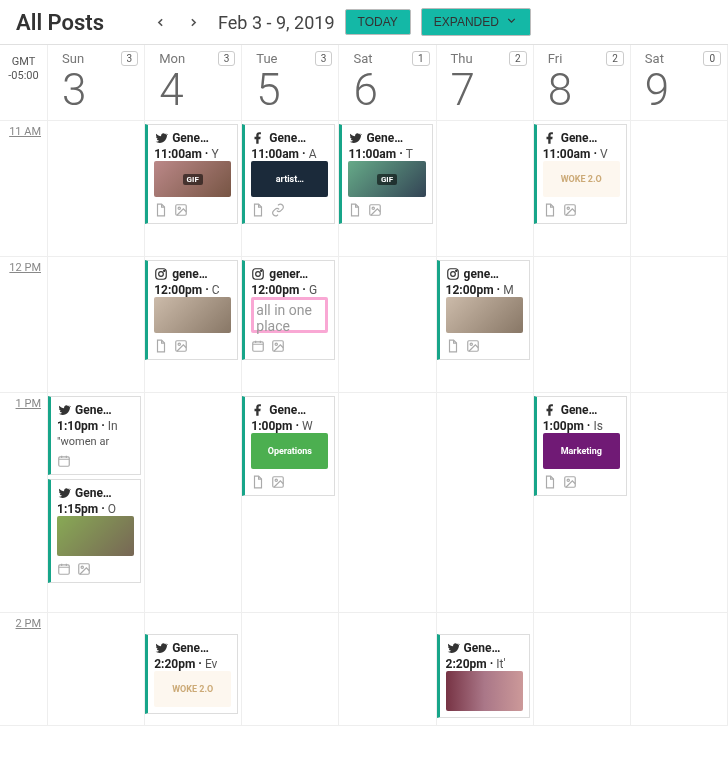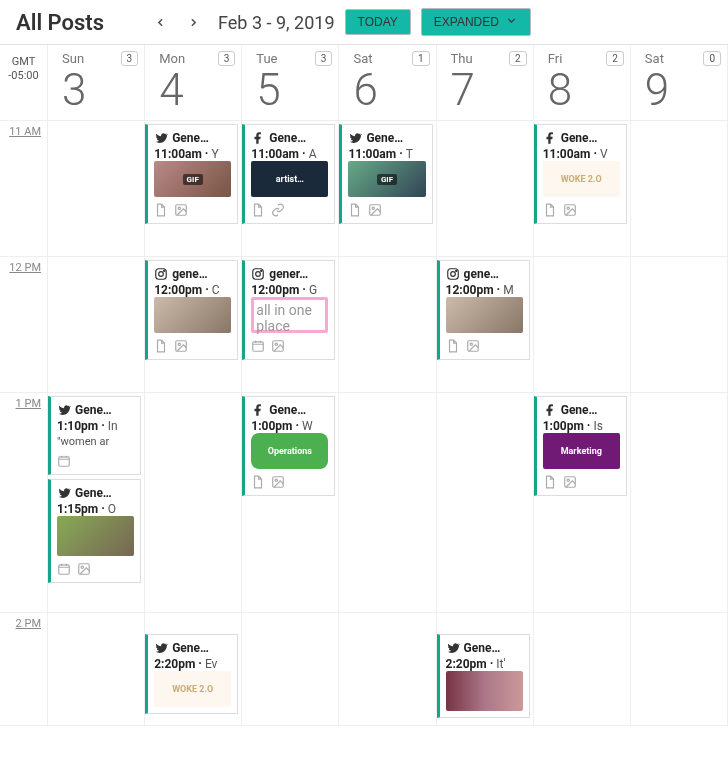--- a/index.html
+++ b/index.html
@@ -31,21 +31,21 @@
   .card-name { font-weight: 700; color: #222; overflow: hidden; text-overflow: ellipsis; }
   .card-time { font-weight: 700; color: #222; margin-top: 2px; white-space: nowrap; overflow: hidden; }
   .card-time .snip { font-weight: 400; color: #555; }
   .card-body { font-size: 11px; color: #555; margin-top: 2px; white-space: nowrap; overflow: hidden; }
   .thumb { width: 100%; height: 36px; border-radius: 2px; display: flex; align-items: center; justify-content: center; font-size: 9px; font-weight: 700; color: #fff; }
   .thumb.gif { background: linear-gradient(135deg, #b88, #754); }
   .thumb.gif2 { background: linear-gradient(135deg, #6a8, #345); }
   .thumb.artist { background: #1b2a3a; }
   .thumb.woke { background: #fdf7ef; color: #ca7; }
   .thumb.photo { background: linear-gradient(135deg, #cba, #876); }
-  .thumb.green { background: #4caf50; border-radius: 8px; }
+  .thumb.green { background: #4caf50; }
   .thumb.green2 { background: #701a75; }
   .thumb.txt { background: #fff; border: 3px solid #f9a8d4; color: #999; font-weight: 400; font-size: 14px; padding: 2px; text-align: left; display: block; }
   .thumb.team { background: linear-gradient(135deg, #8a5, #765); height: 40px; }
   .thumb.ppl { background: linear-gradient(90deg, #734, #a78, #c99); height: 40px; }
   .card-icons { display: flex; gap: 6px; margin-top: 6px; color: #aaa; }
   .ci { width: 14px; height: 14px; display: inline-flex; align-items: center; justify-content: center; }
 
   .gif-badge { background: rgba(0,0,0,0.55); color: #fff; font-size: 8px; font-weight: 700; padding: 1px 4px; border-radius: 2px; position: relative; }
 
   .icon-svg { width: 13px; height: 13px; flex-shrink: 0; }

